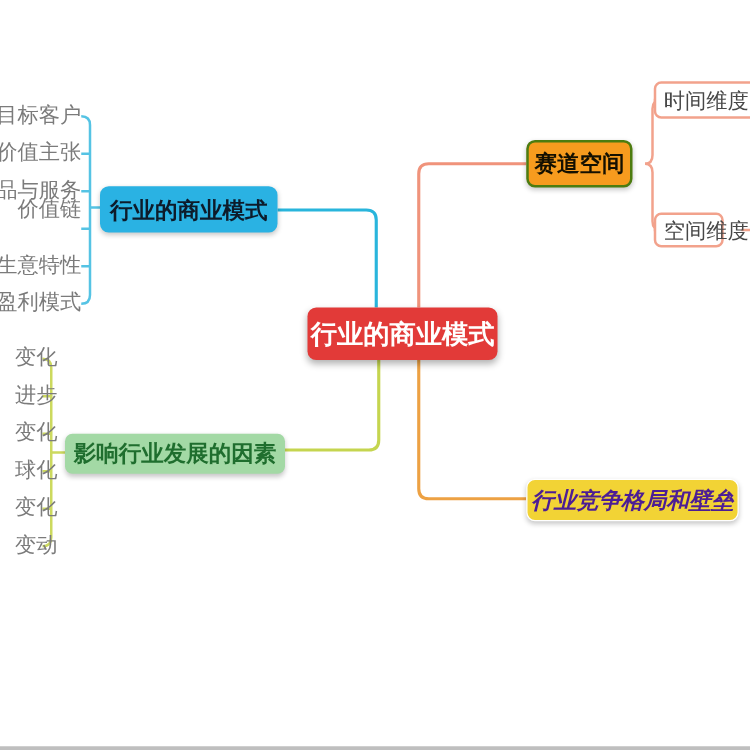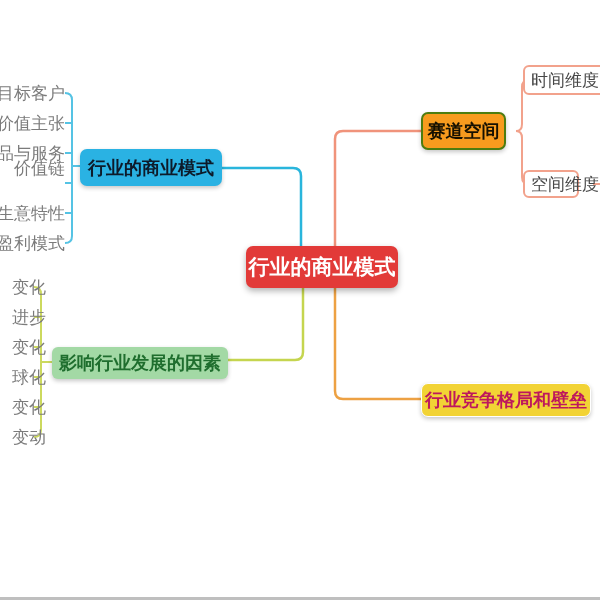--- a/index.html
+++ b/index.html
@@ -26,22 +26,22 @@
     left:52px;top:347px;width:176px;height:32px;
     background:#a3d9a5;color:#1f6e2e;font-size:18px;border-radius:6px;
   }
   #node-track-space{
     left:421px;top:112px;width:85px;height:38px;
     background:#f79b1e;color:#151000;font-size:18px;
     border:2px solid #4d7c0f;box-sizing:border-box;
   }
   #node-competition-barriers{
     left:421px;top:383px;width:170px;height:34px;
-    background:#f2d335;color:#be185d;font-size:18px;
-    border:1px solid #fff;box-sizing:border-box;
+    background:#f2d335;color:#4c1d95;font-size:18px;
+    border:1px solid #fff;box-sizing:border-box;font-style:italic;
   }
   .leaf{
     position:absolute;color:#7b7b7b;font-size:17px;white-space:nowrap;
     transform:translateY(-50%);line-height:1;
   }
   .leaf.blue{right:535px;}
   .leaf.green{right:554px;}
   .child-box{
     position:absolute;display:flex;align-items:center;
     background:#ffffff;border:2px solid #f2a28c;border-radius:6px;

